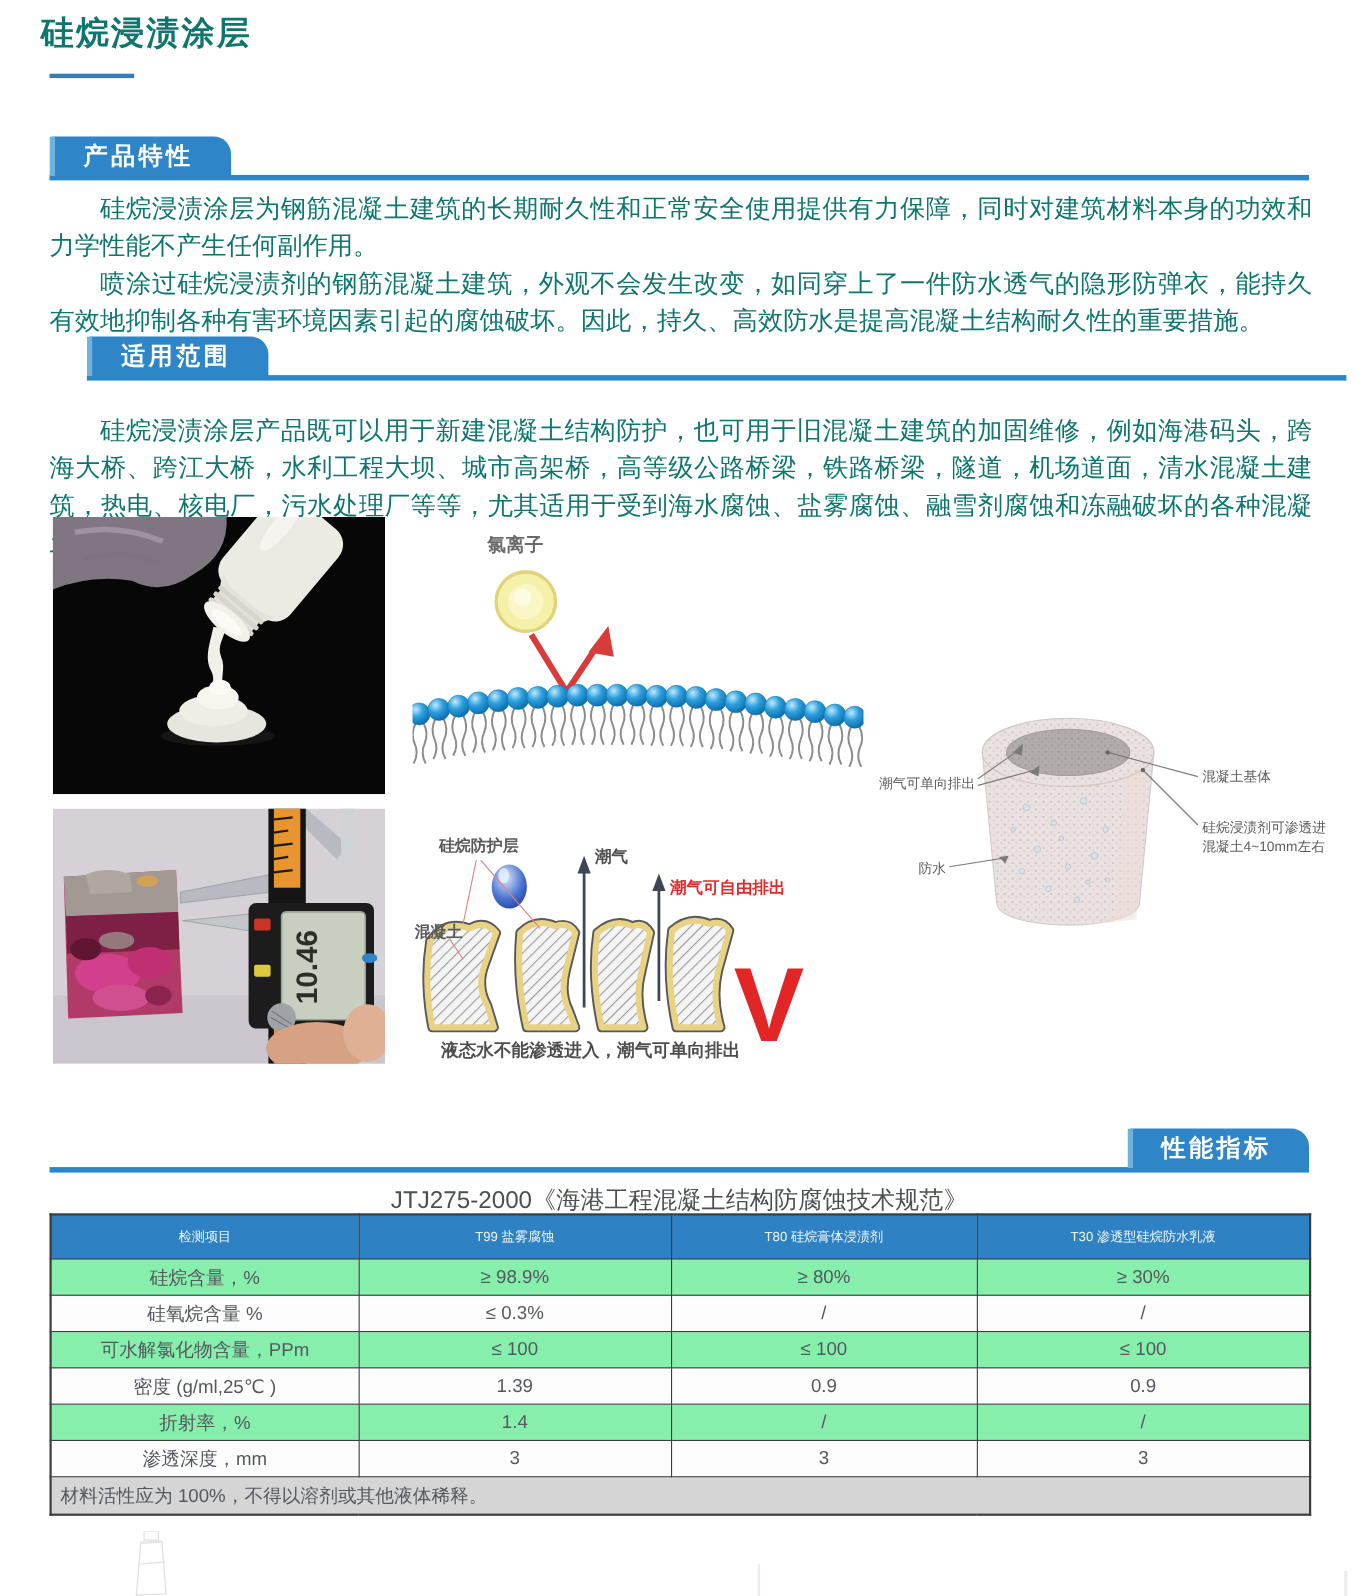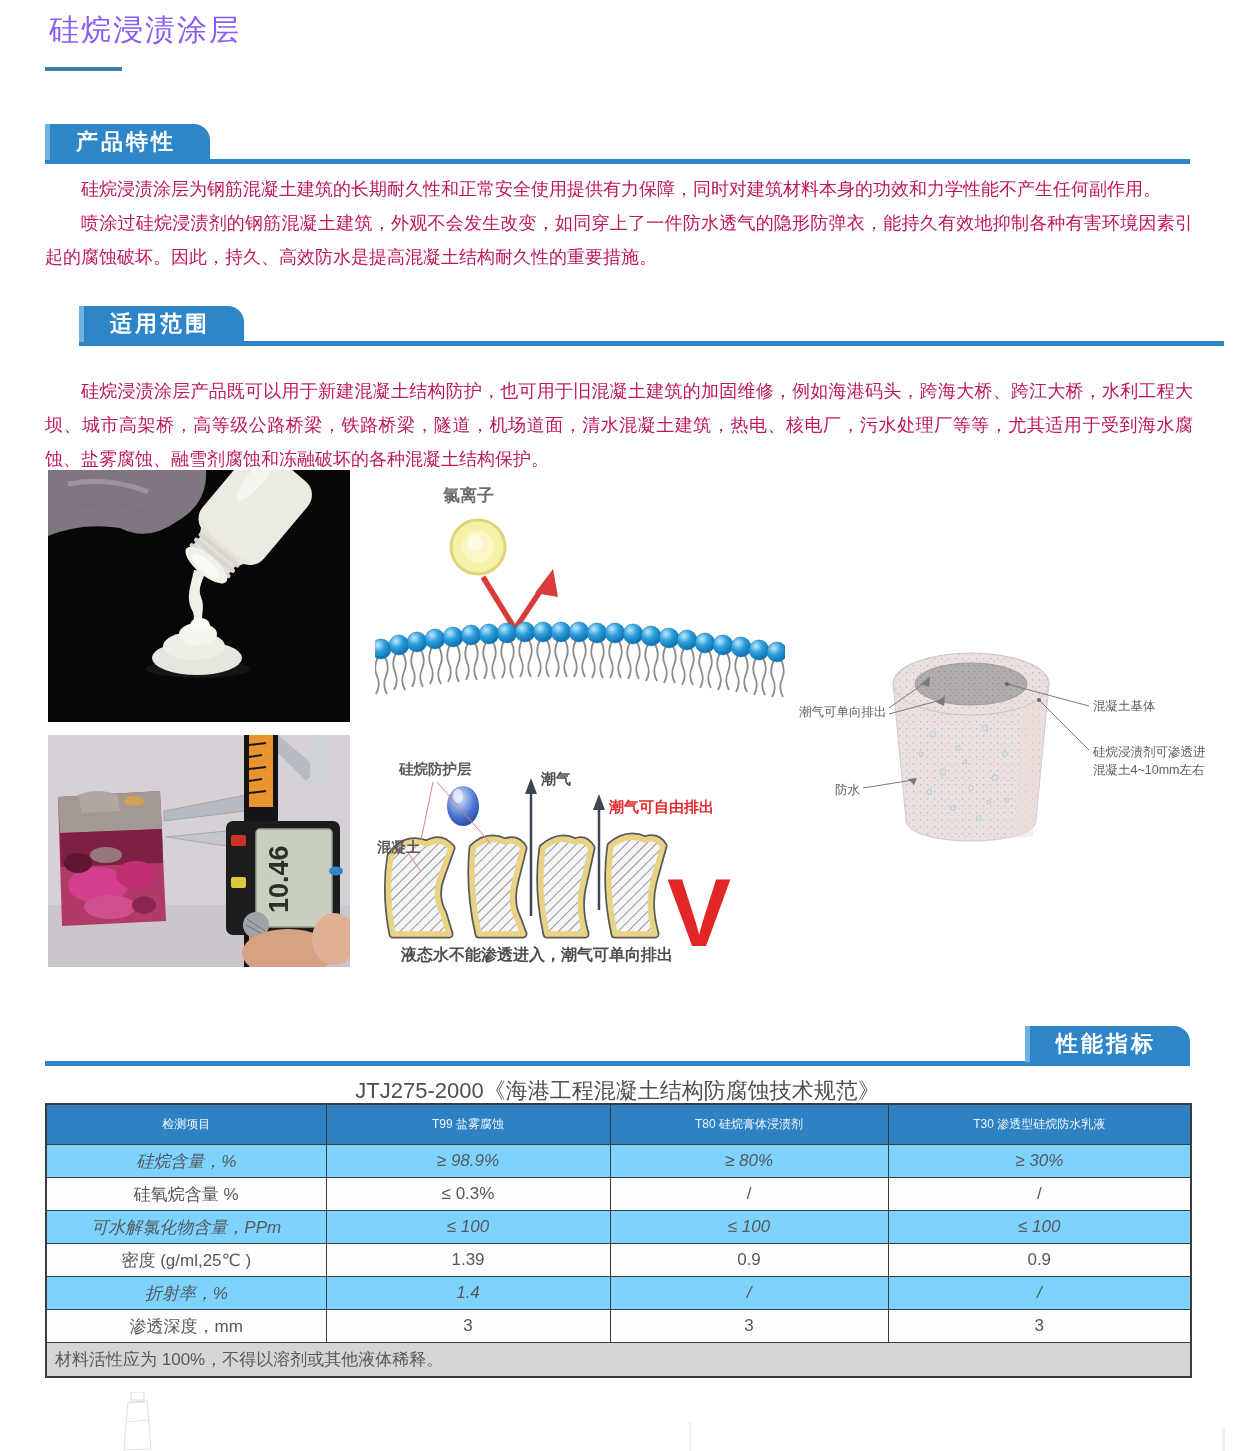--- a/index.html
+++ b/index.html
@@ -5,41 +5,41 @@
   html,body{margin:0;padding:0;}
   body{
     width:1235px;height:1451px;position:relative;overflow:hidden;
     background:#ffffff;
     font-family:"Liberation Sans","DejaVu Sans",sans-serif;
     color:#55585f;
   }
   .abs{position:absolute;}
   
   .page-title{
-    left:49px;top:10px;
-    font-size:30px;font-weight:normal;color:#8b5cf6;letter-spacing:2px;
+    left:37px;top:10px;
+    font-size:30px;font-weight:bold;color:#0f766e;letter-spacing:2px;
     margin:0;
   }
   .title-dash{left:45px;top:67px;width:77px;height:4px;background:#3a7cb0;}
   
   .sec-header{left:45px;width:1145px;}
   .sec-tab{
     display:inline-block;
     background:#2e86c8;
     border-left:5px solid #6fb2de;
     border-radius:0 16px 0 0;
     color:#ffffff;font-size:22px;font-weight:bold;letter-spacing:3px;
     padding:6px 34px 6px 26px;
     line-height:24px;
   }
   .sec-rule{height:5px;background:#2e86c8;margin-top:-1px;}
   
   .para-block{left:45px;width:1148px;}
   .para{
-    margin:0;font-size:18px;line-height:34px;color:#be185d;
+    margin:0;font-size:23px;line-height:34px;color:#0f766e;
     text-indent:2em;text-align:justify;
   }
   
   .figures{left:45px;top:470px;width:1190px;height:505px;}
   .fig{position:absolute;display:block;}
   
   .std-title{
     left:45px;top:1076px;width:1145px;text-align:center;
     font-size:22px;color:#4c4f55;
   }
@@ -48,21 +48,21 @@
     border-collapse:collapse;border:2px solid #3c3c3c;
     font-size:17px;color:#55585f;table-layout:fixed;
   }
   table.spec th{
     background:#2e82c3;color:#eef6fd;font-weight:normal;
     height:37px;border:1px solid #3c3c3c;font-size:12px;
   }
   table.spec td{
     height:30px;text-align:center;border:1px solid #3c3c3c;background:#fdfdfd;
   }
-  table.spec tr.gray td{background:#7dd3fc;font-style:italic;}
+  table.spec tr.gray td{background:#86efac;}
   table.spec td.footnote{
     text-align:left;padding-left:8px;background:#d5d5d5;height:31px;
   }
   
   .wm-line{background:#ededf0;}
   svg text{font-family:"Liberation Sans","DejaVu Sans",sans-serif;}
 </style>
 </head>
 <body>
 

